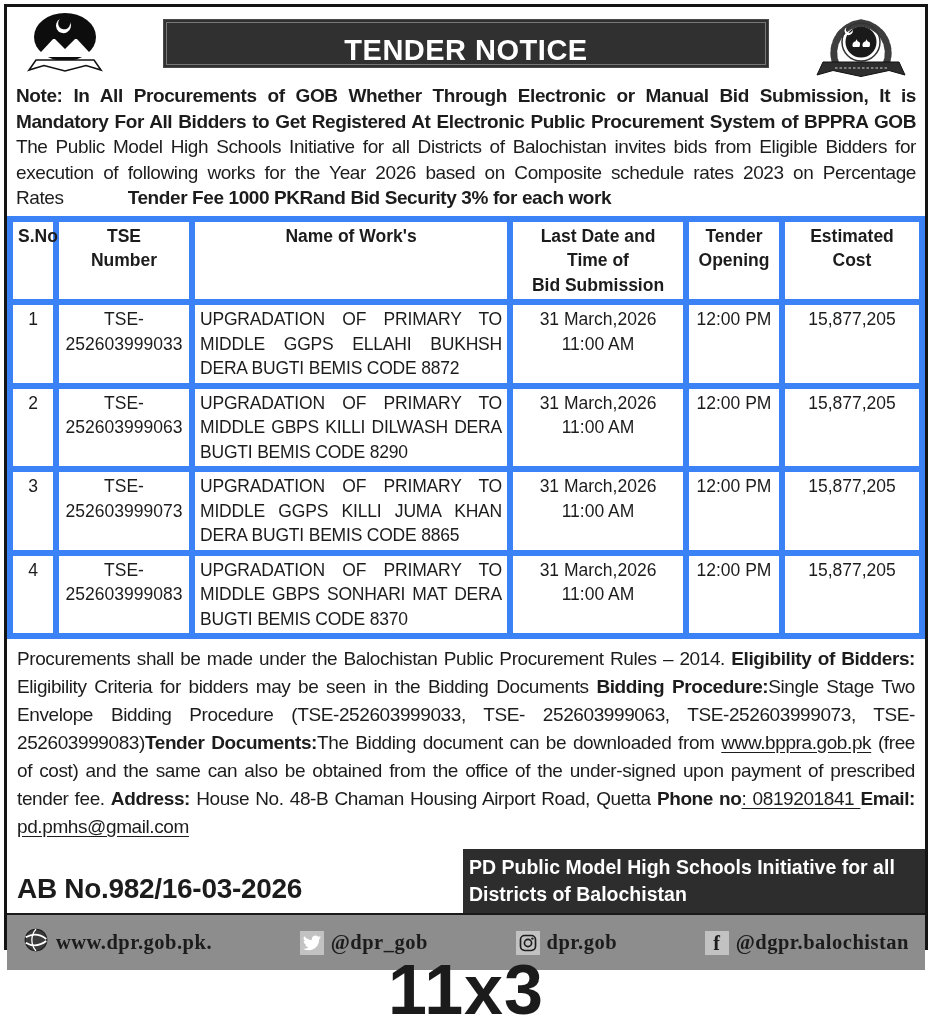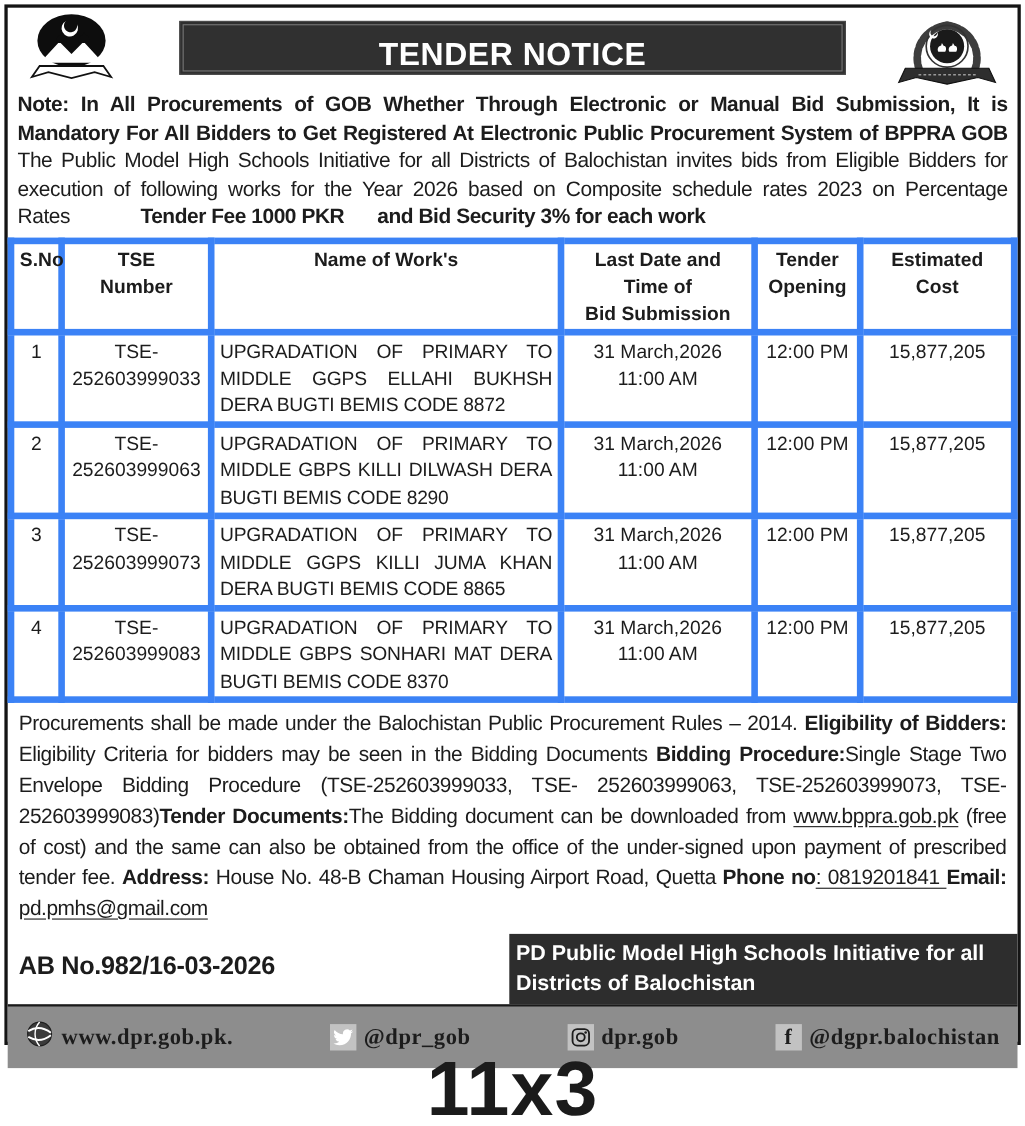--- a/index.html
+++ b/index.html
@@ -10,39 +10,39 @@
   .hdr{display:flex;align-items:flex-start;height:72px;padding:5px 6px 0 6px;box-sizing:border-box;}
   .logo-left{width:104px;flex:0 0 104px;text-align:center;}
   .logo-right{width:116px;flex:0 0 116px;text-align:center;}
   .titlebar{flex:1;margin:7px 34px 0 46px;background:#303030;border:1px solid #4a4a4a;outline:1px solid #777;outline-offset:-4px;height:47px;display:flex;align-items:flex-end;justify-content:center;}
   .titlebar span{color:#fff;font-size:29px;font-weight:bold;letter-spacing:0.5px;}
 
   
   .note{padding:4px 9px 2px 9px;font-size:19px;line-height:25.5px;text-align:justify;letter-spacing:-0.4px;}
   .note b{font-weight:700;}
   .fee{margin-left:64px;}
-  .security{margin-left:30px;}
+  .security{}
 
   
   table{width:100%;border-collapse:collapse;table-layout:fixed;margin-top:3px;}
   col.c1{width:46px}col.c2{width:136px}col.c3{width:318px}col.c4{width:176px}col.c5{width:96px}
   th,td{border:6px solid #3b82f6;vertical-align:top;padding:2px 5px;font-size:17.5px;line-height:24.5px;box-sizing:border-box;}
   th{font-weight:bold;text-align:center;white-space:pre-line;height:80px;}
   tr.data{height:75px;}
   td{text-align:center;white-space:pre-line;}
   td.work{text-align:justify;white-space:normal;letter-spacing:-0.2px;border-radius:30px;}
 
   
   .terms{padding:6px 10px 2px 10px;font-size:19px;line-height:28px;text-align:justify;letter-spacing:-0.4px;}
   .terms b{font-weight:700;}
   .lnk{text-decoration:underline;text-underline-offset:3px;color:inherit;}
 
   
   .bottomrow{position:relative;flex:1;min-height:70px;}
-  .ab{position:absolute;left:10px;bottom:22px;font-size:23px;font-weight:bold;letter-spacing:-0.3px;}
+  .ab{position:absolute;left:10px;bottom:8px;font-size:28px;font-weight:bold;letter-spacing:-0.3px;}
   .pdbox{position:absolute;right:0;bottom:0;width:462px;background:#2d2d2d;color:#ffffff;font-weight:bold;font-size:19.5px;line-height:27px;text-align:left;padding:5px 6px;box-sizing:border-box;white-space:pre-line;}
 
   
   .footer{height:34px;background:#8d8d8d;border-top:2px solid #1a1a1a;display:flex;align-items:center;justify-content:space-between;padding:12px 16px;font-family:"Liberation Serif",serif;font-weight:bold;font-size:20.5px;color:#1c1c1c;letter-spacing:0.5px;}
   .fitem{display:flex;align-items:center;gap:7px;}
   .icobox{width:24px;height:24px;background:#c2c2c2;display:flex;align-items:center;justify-content:center;}
   .fbglyph{font-family:"Liberation Serif",serif;font-weight:bold;font-size:20px;color:#1d1d1d;line-height:1;}
 
   
   .adsize{position:absolute;left:0;top:950px;width:932px;text-align:center;font-size:70px;font-weight:bold;letter-spacing:1px;color:#1b1b1b;font-family:"Liberation Sans",sans-serif;}

